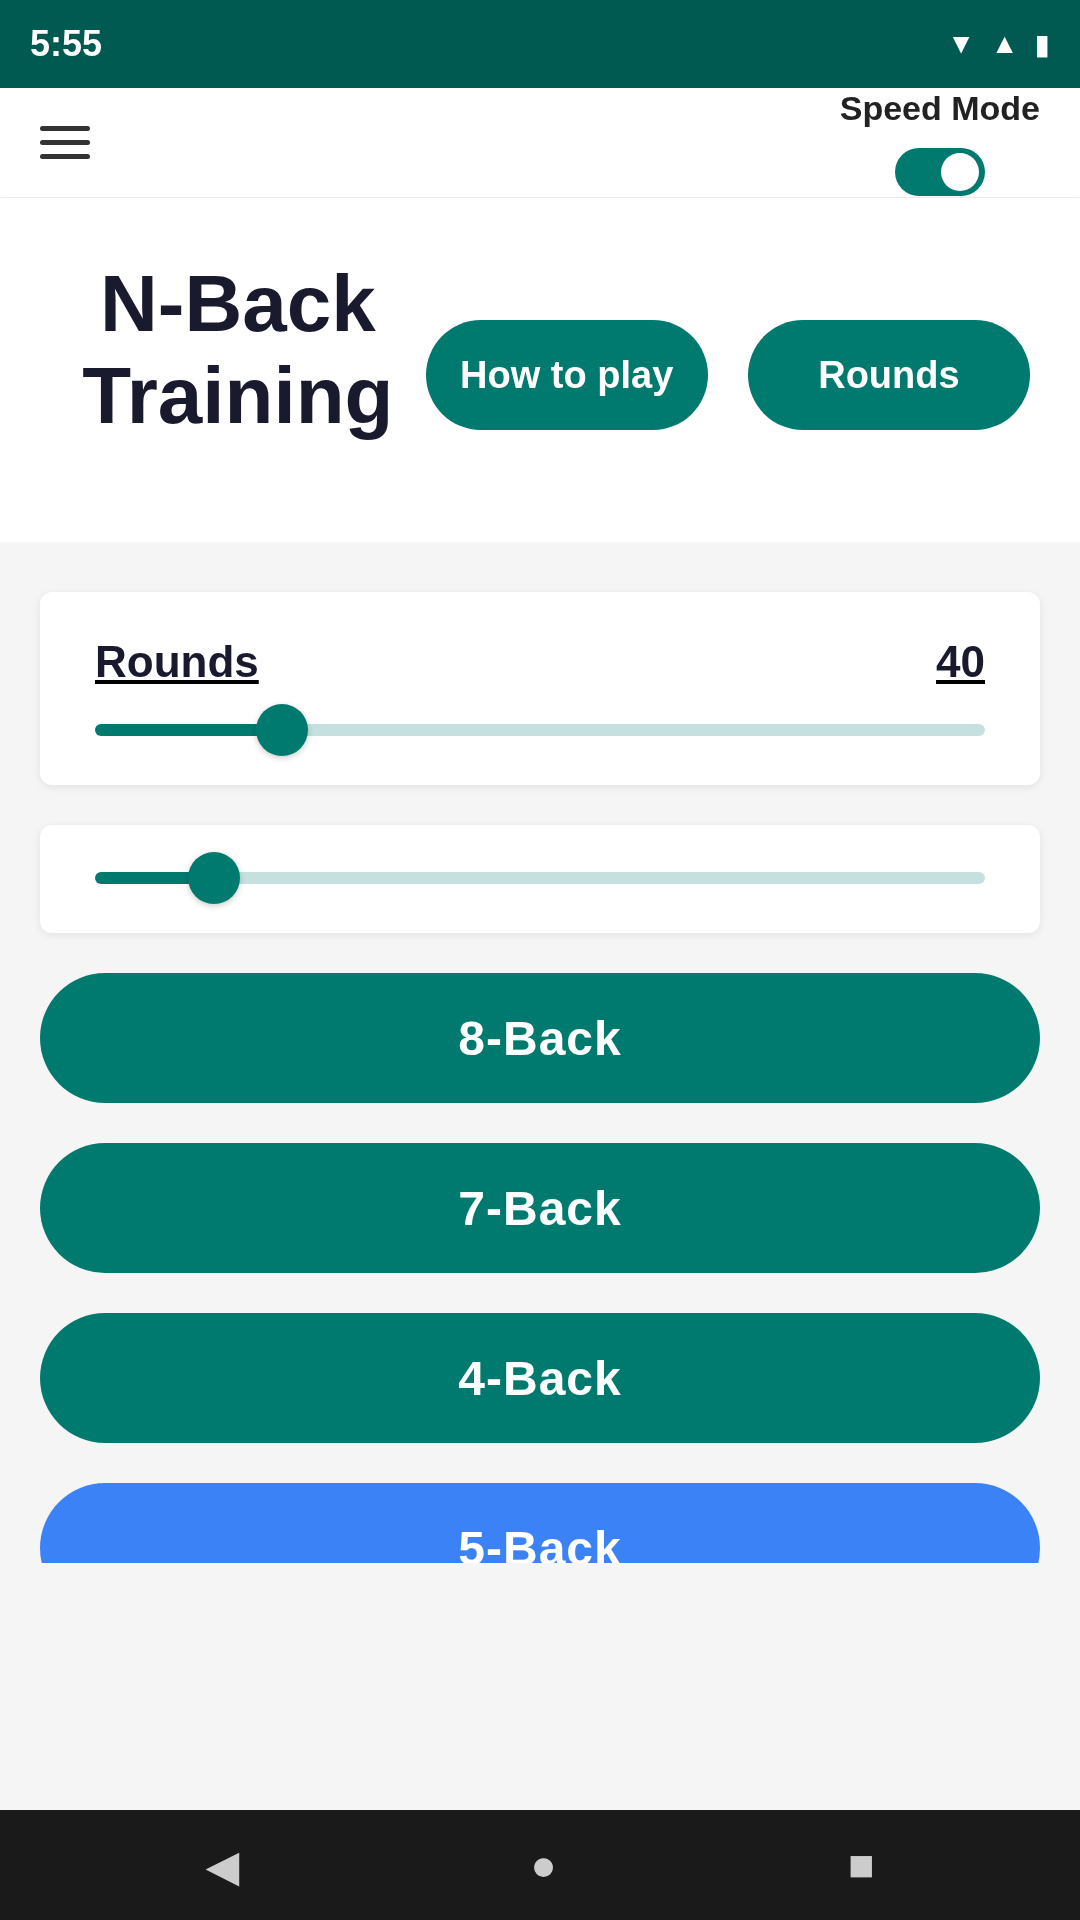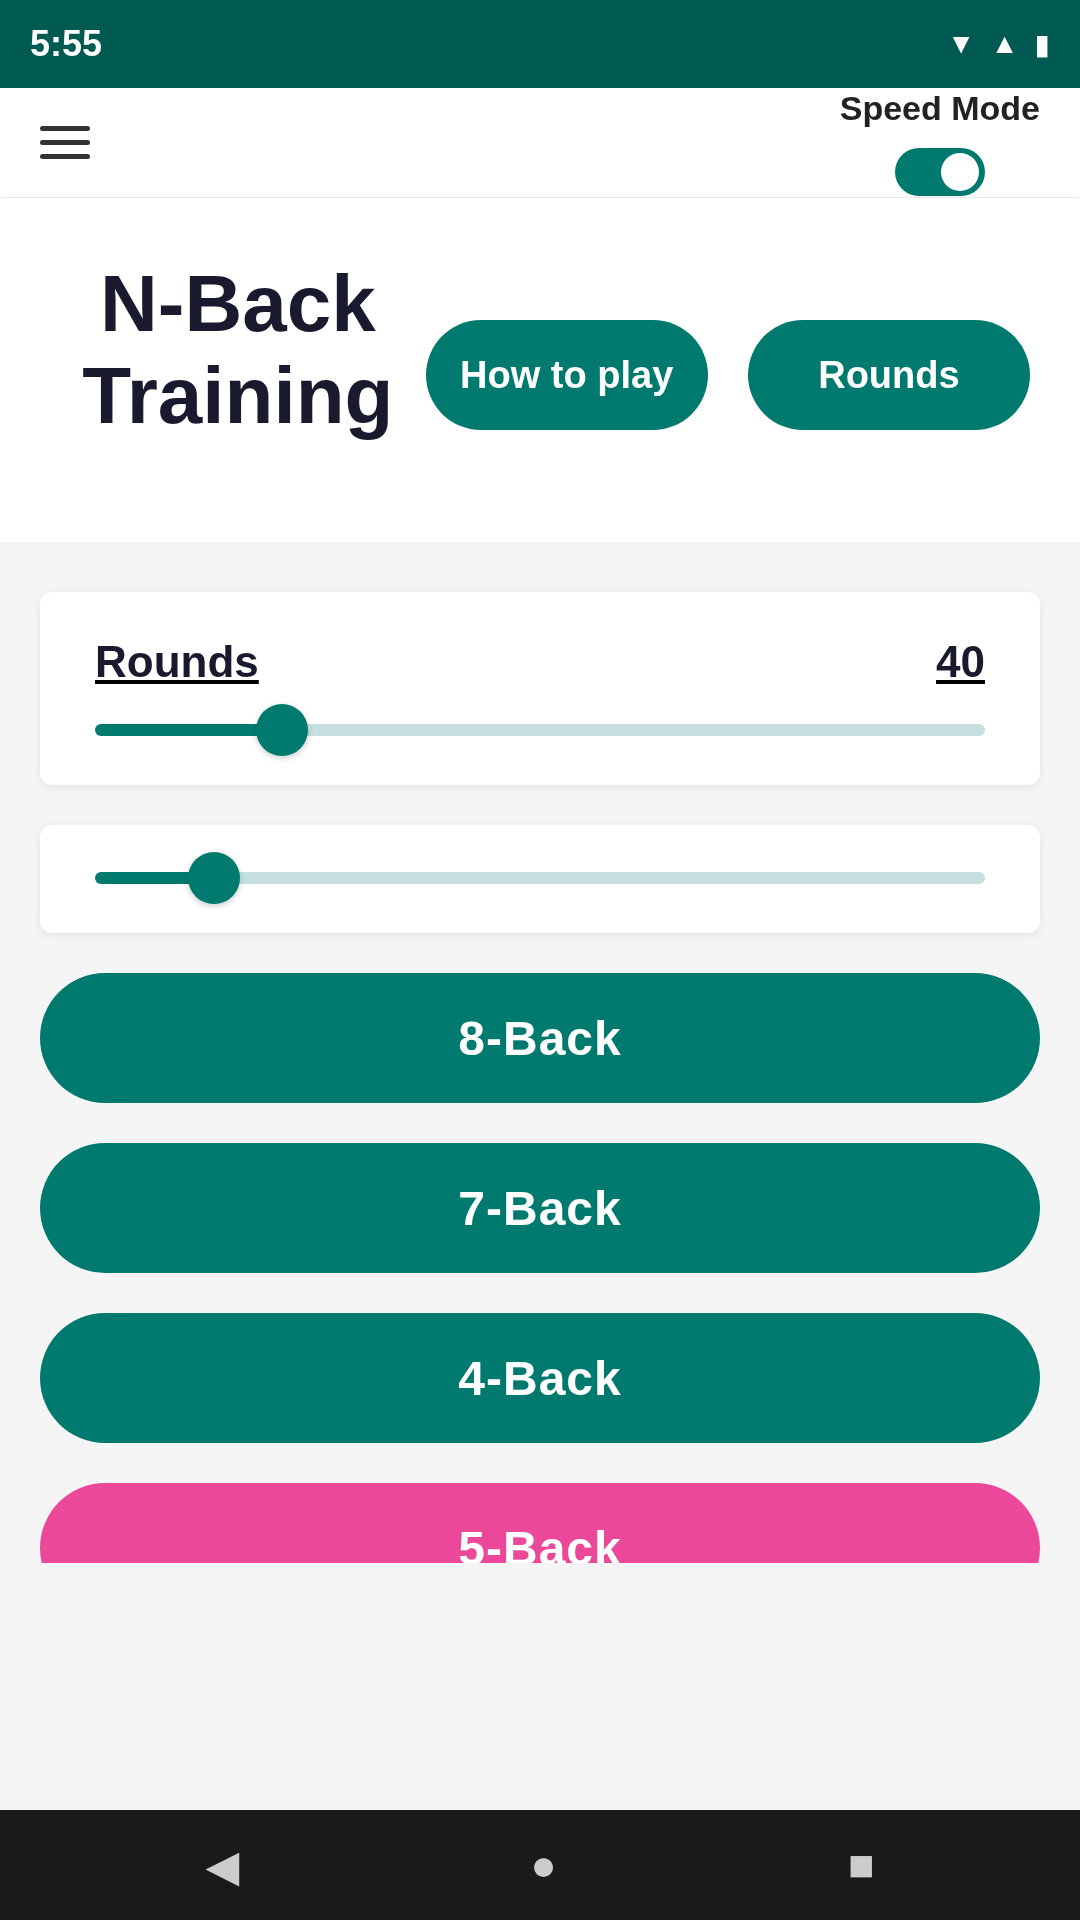--- a/index.html
+++ b/index.html
@@ -260,21 +260,21 @@
       justify-content: center;
       font-family: 'Arial Black', 'Arial Bold', sans-serif;
       letter-spacing: 1px;
     }
 
     .game-btn-partial {
       width: 100%;
       height: 130px;
       border: none;
       border-radius: 65px;
-      background: #ec4899;
+      background: #3b82f6;
       color: white;
       font-size: 48px;
       font-weight: 900;
       cursor: pointer;
       display: flex;
       align-items: center;
       justify-content: center;
       font-family: 'Arial Black', 'Arial Bold', sans-serif;
       letter-spacing: 1px;
       

